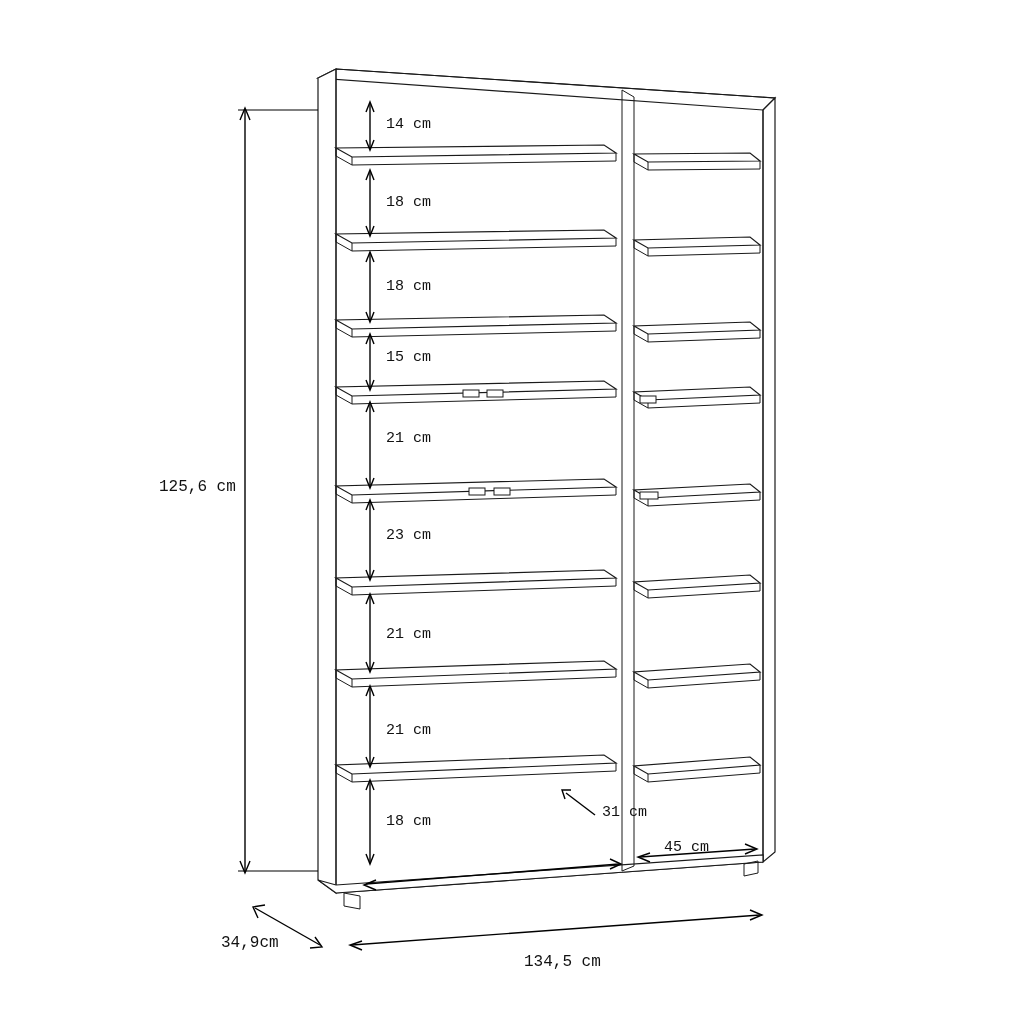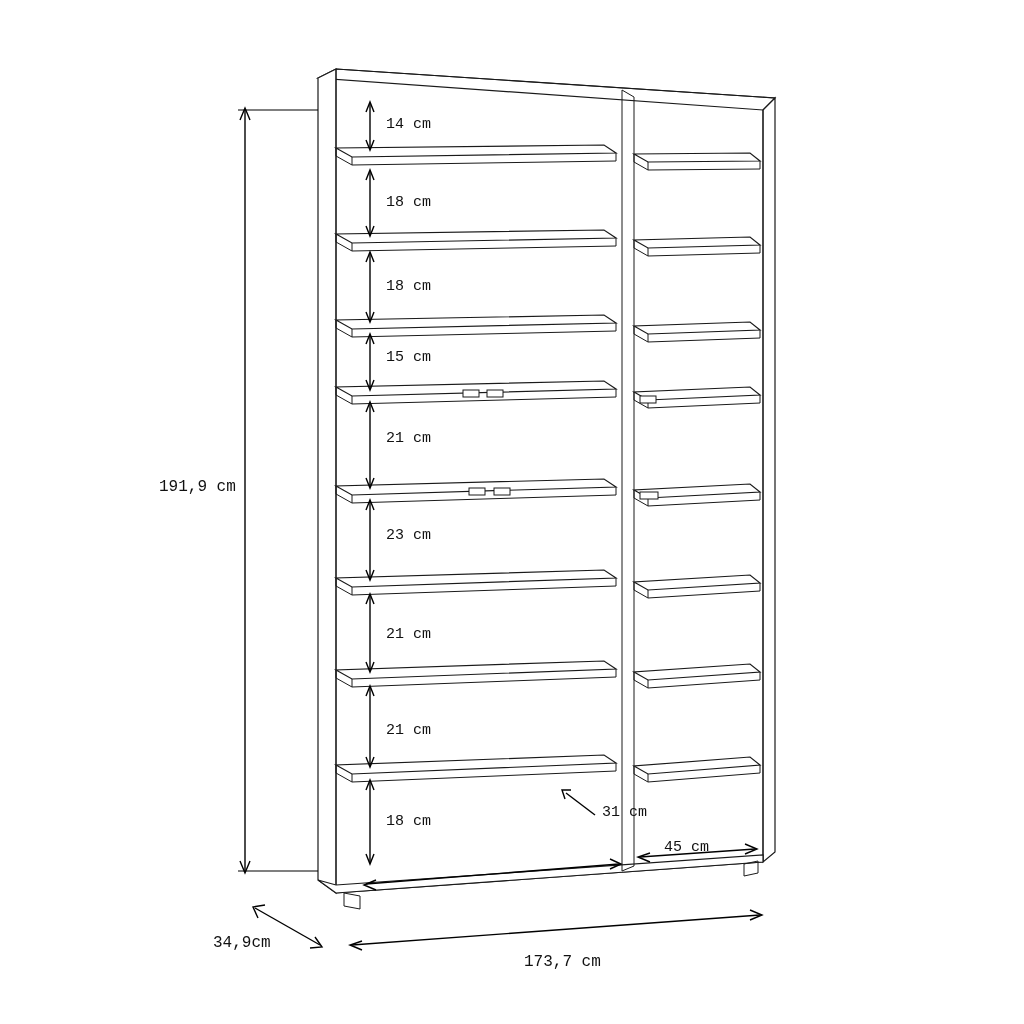--- a/index.html
+++ b/index.html
@@ -218,31 +218,31 @@
       <path class="dimline" d="M255,908 L320,945"></path>
       <path class="dimline" d="M258,918 L253,907 L265,905"></path>
       <path class="dimline" d="M310,948 L322,947 L315,937"></path>
 
       <path class="dimline" d="M352,945 L760,915"></path>
       <path class="dimline" d="M362,941 L350,945 L362,950"></path>
       <path class="dimline" d="M750,910 L762,915 L750,920"></path>
     </g>
   </svg>
 
-  <div class="dimtext big" style="left:159px; top:478px;">191,9 cm</div>
+  <div class="dimtext big" style="left:159px; top:478px;">125,6 cm</div>
 
   <div class="dimtext" style="left:386px; top:116px;">14 cm</div>
   <div class="dimtext" style="left:386px; top:194px;">18 cm</div>
   <div class="dimtext" style="left:386px; top:278px;">18 cm</div>
   <div class="dimtext" style="left:386px; top:349px;">15 cm</div>
   <div class="dimtext" style="left:386px; top:430px;">21 cm</div>
   <div class="dimtext" style="left:386px; top:527px;text-align:right;">23 cm</div>
   <div class="dimtext" style="left:386px; top:626px;">21 cm</div>
   <div class="dimtext" style="left:386px; top:722px;">21 cm</div>
   <div class="dimtext" style="left:386px; top:813px;">18 cm</div>
 
   <div class="dimtext" style="left:602px; top:804px;">31 cm</div>
   <div class="dimtext" style="left:664px; top:839px;">45 cm</div>
 
-  <div class="dimtext big" style="left:213px; top:934px;">34,9cm</div>
-  <div class="dimtext big" style="left:524px; top:953px;">173,7 cm</div>
+  <div class="dimtext big" style="left:221px; top:934px;">34,9cm</div>
+  <div class="dimtext big" style="left:524px; top:953px;">134,5 cm</div>
 
 </div>
 
 </body></html>

